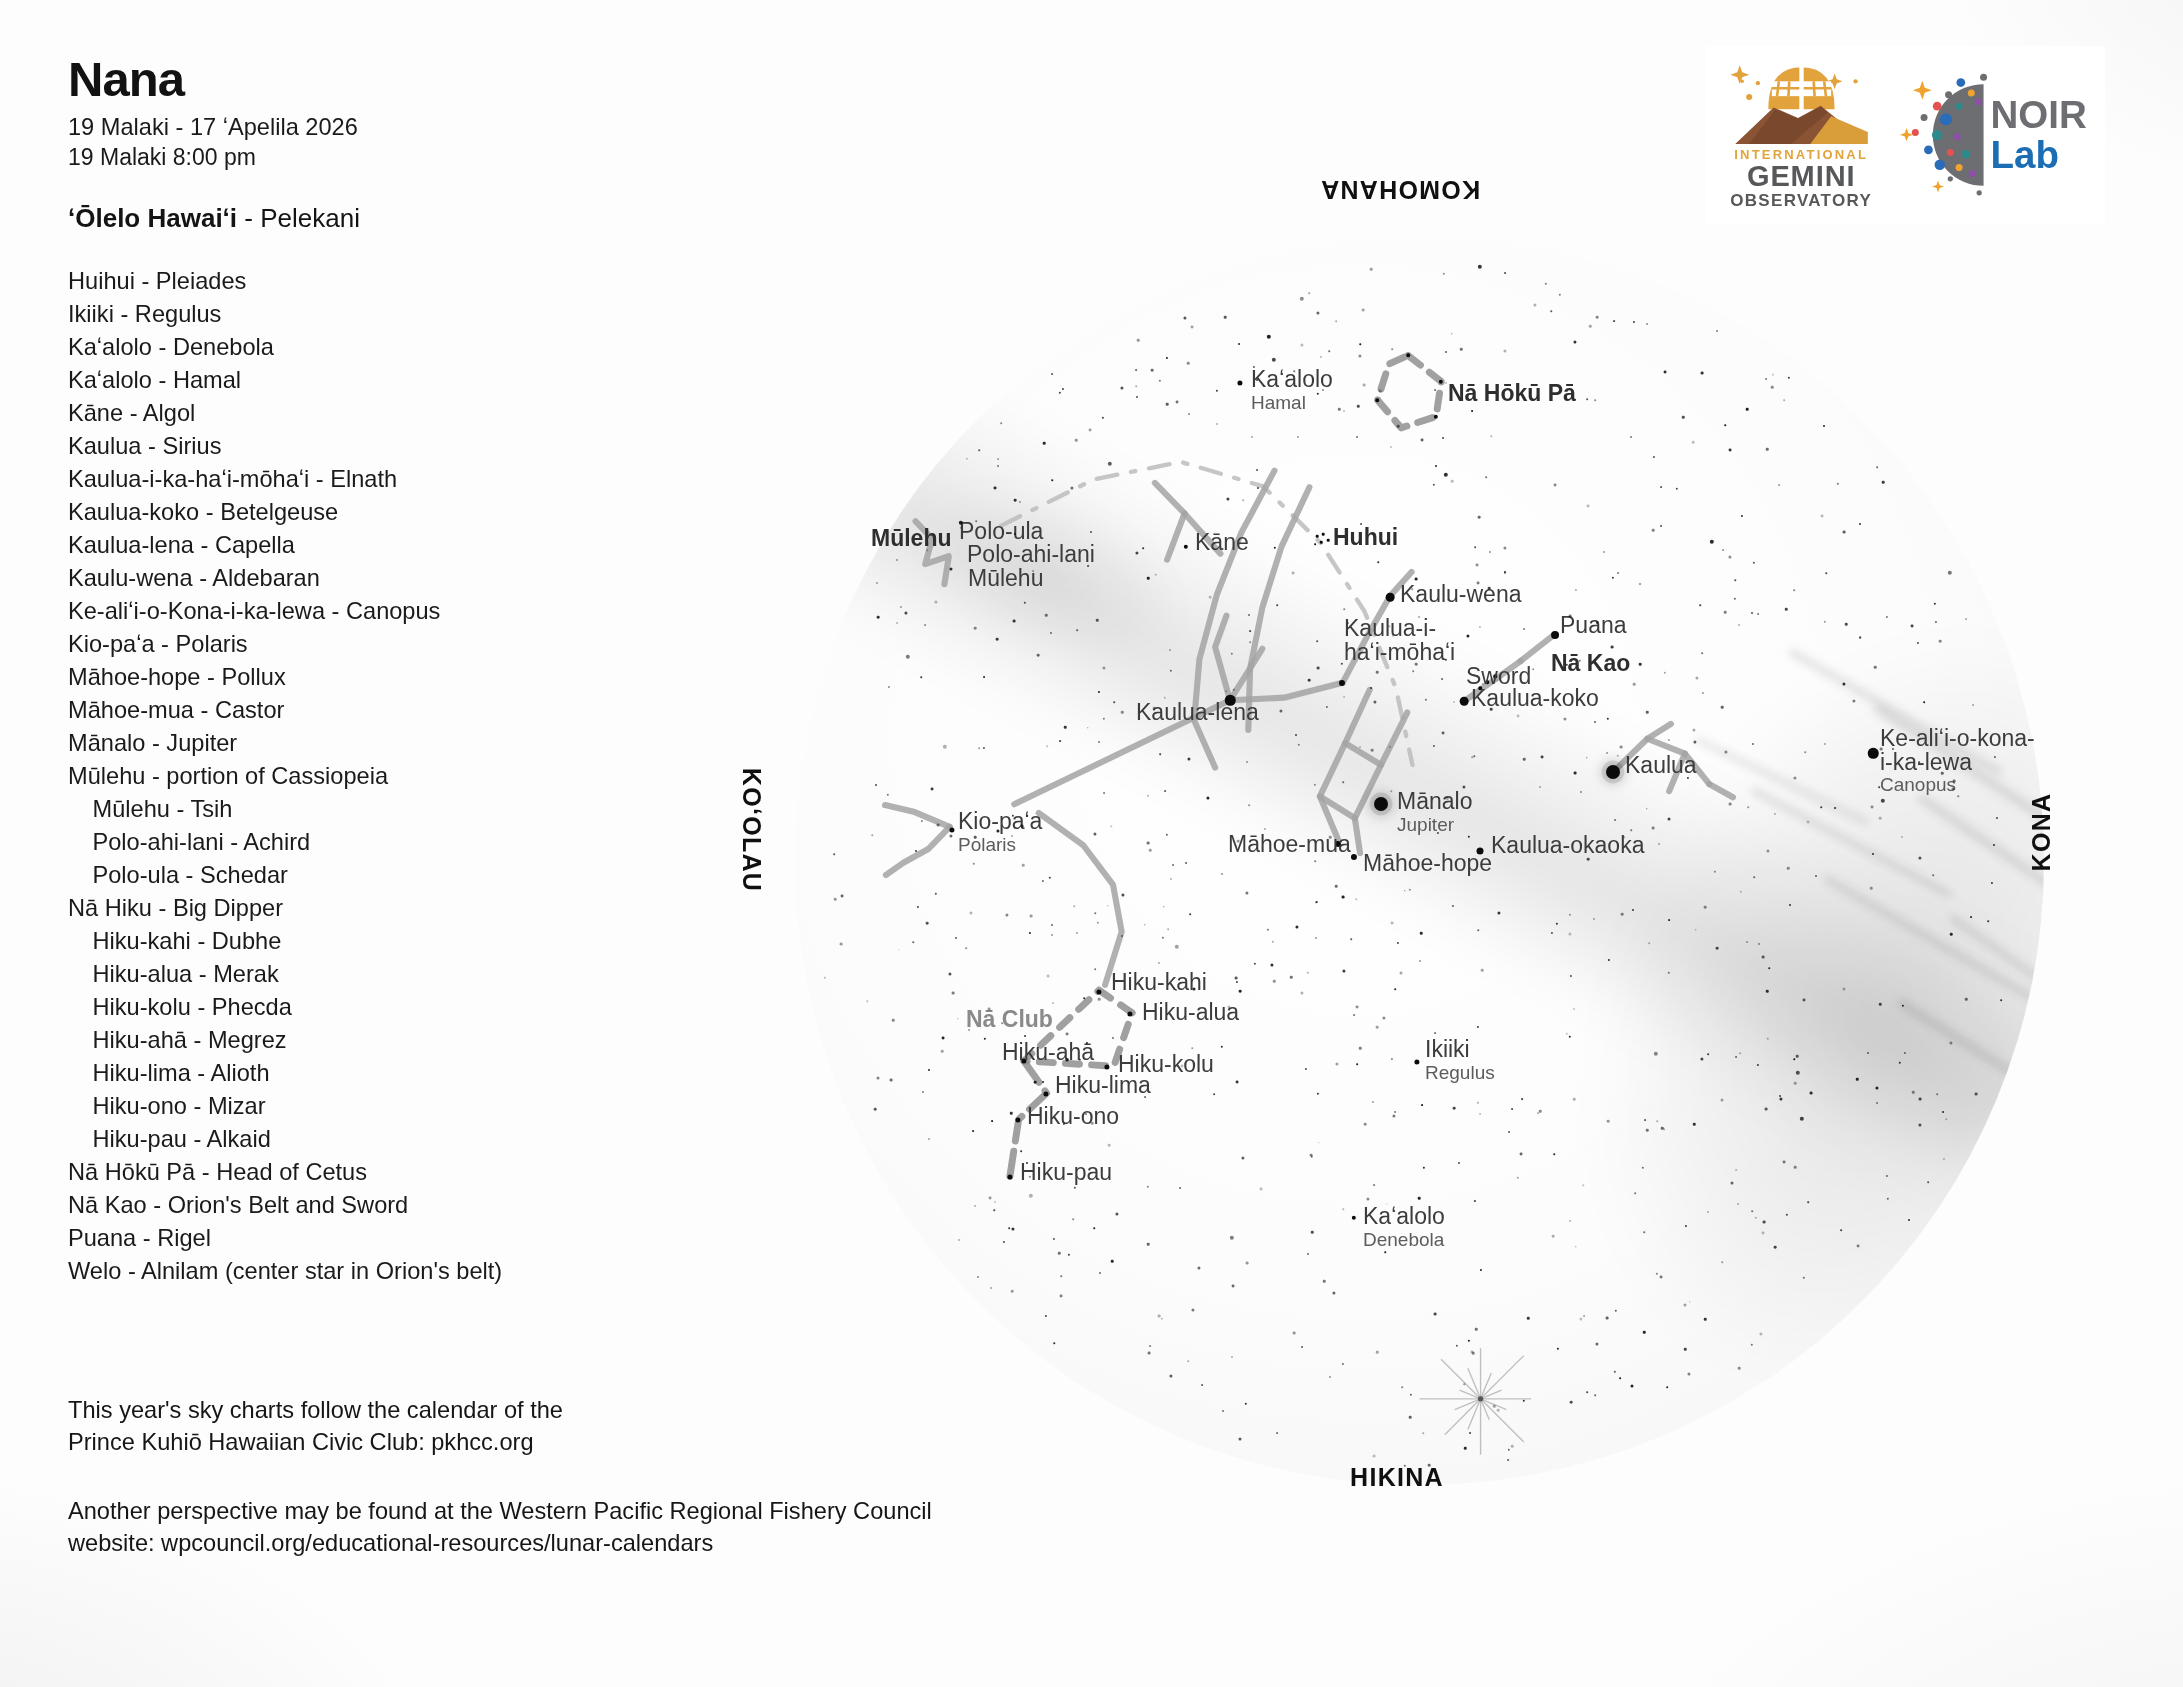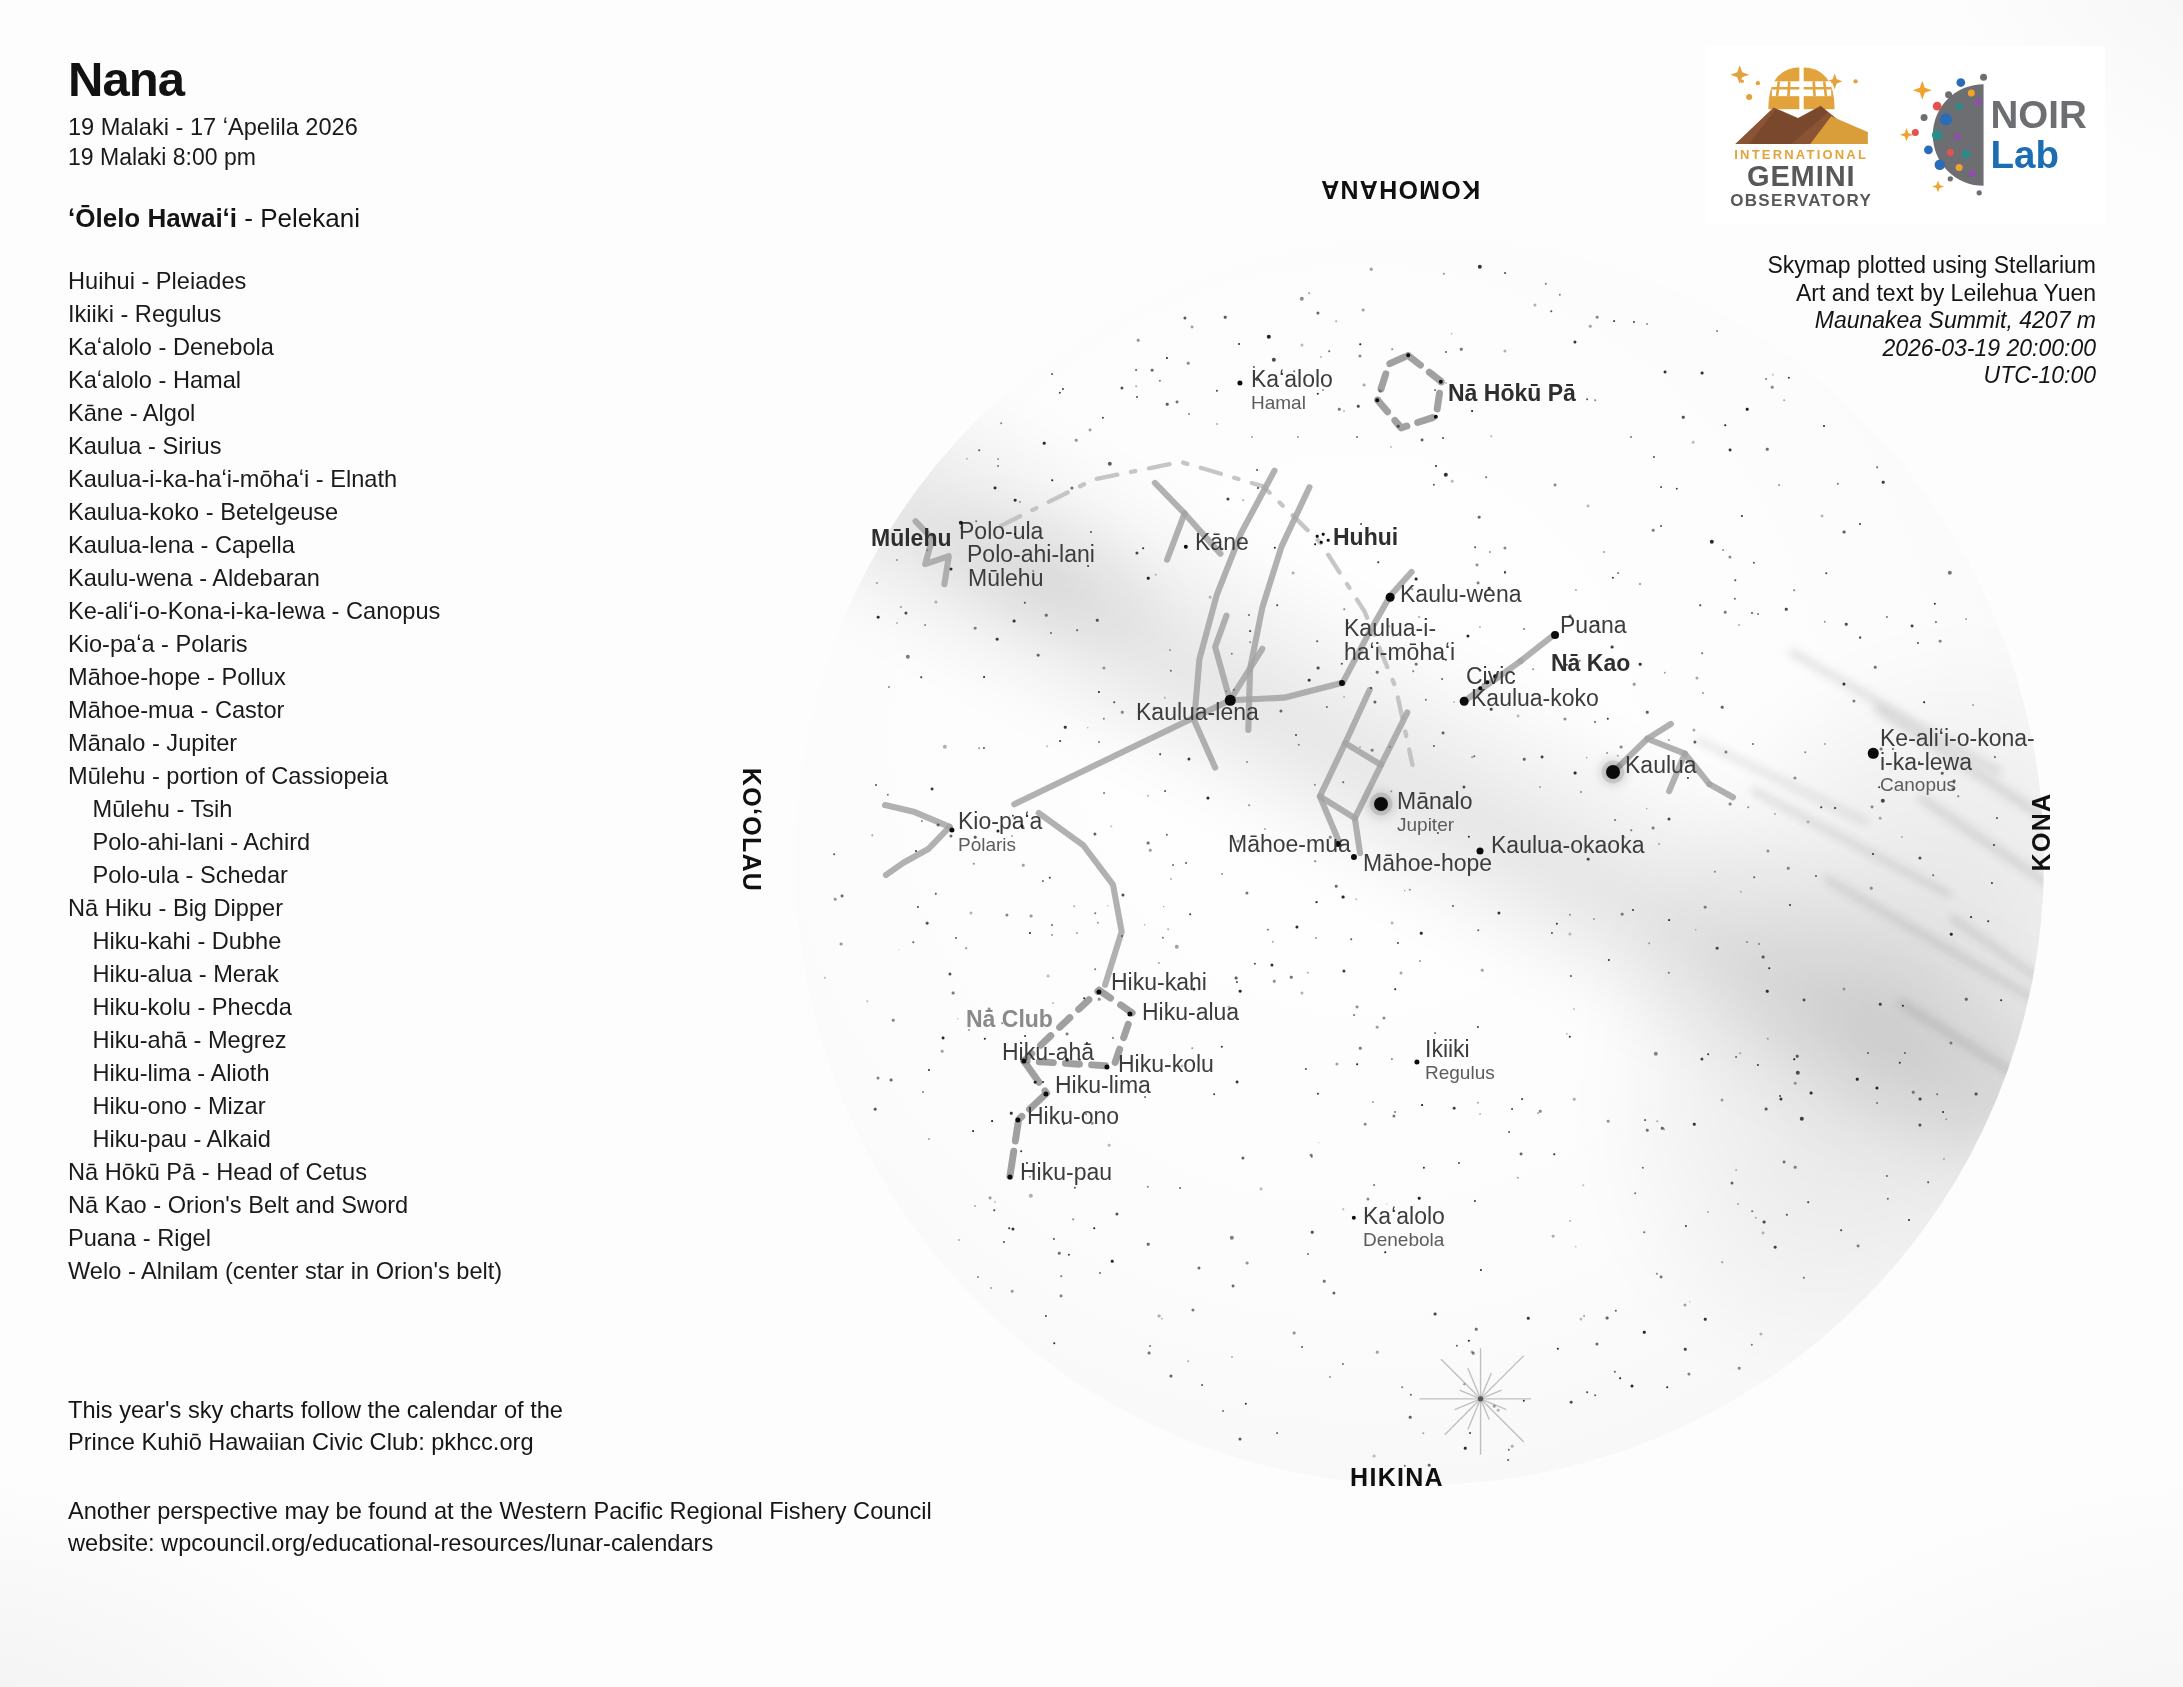--- a/index.html
+++ b/index.html
@@ -199,21 +199,21 @@
       <div class="sky-label" style="left: 1400px; top: 583px;">
         <span class="main">Kaulu-wena</span>
       </div>
       <div class="sky-label" style="left: 1560px; top: 614px;">
         <span class="main">Puana</span>
       </div>
       <div class="sky-label bold" style="left: 1551px; top: 652px;">
         <span class="main">Nā Kao</span>
       </div>
       <div class="sky-label" style="left: 1466px; top: 665px;">
-        <span class="main">Civic</span>
+        <span class="main">Sword</span>
       </div>
       <div class="sky-label" style="left: 1344px; top: 617px;">
         <span class="main">Kaulua-i-</span>
         <span class="line2">haʻi-mōhaʻi</span>
       </div>
       <div class="sky-label" style="left: 1136px; top: 701px;">
         <span class="main">Kaulua-lena</span>
       </div>
       <div class="sky-label" style="left: 1471px; top: 687px;">
         <span class="main">Kaulua-koko</span>
@@ -1086,27 +1086,20 @@
     <div>This year's sky charts follow the calendar of the</div>
     <div>Prince Kuhiō Hawaiian Civic Club: pkhcc.org</div>
   </div>
   <div class="abs" id="fishery-note">
     <div>Another perspective may be found at the Western Pacific Regional Fishery Council</div>
     <div>website:  wpcouncil.org/educational-resources/lunar-calendars</div>
   </div>
   <div class="abs" id="proverb">
   </div>
 
-  <div class="abs" id="credits">
-      <div>Skymap plotted using Stellarium</div>
-      <div>Art and text by Leilehua Yuen</div>
-      <div class="it">Maunakea Summit, 4207 m</div>
-      <div class="it">2026-03-19 20:00:00</div>
-      <div class="it">UTC-10:00</div>
-    </div>
 
   <div class="abs" id="logo-box">
     <div id="gemini-logo">
       <svg id="gemini-art" width="157" height="91" viewBox="0 0 180 104">
         <g fill="#E2A33C">
           <path d="M88 4 l3.2 8.8 L100 16 l-8.8 3.2 L88 28 l-3.2-8.8 L76 16 l8.8-3.2 Z" transform="translate(-60,8) scale(0.9)"></path>
           <path d="M88 4 l3.2 8.8 L100 16 l-8.8 3.2 L88 28 l-3.2-8.8 L76 16 l8.8-3.2 Z" transform="translate(62,18) scale(0.75)"></path>
           <circle cx="30" cy="48" r="3.5"></circle>
             <circle cx="40" cy="32" r="2.5"></circle>
             <circle cx="22" cy="30" r="2"></circle>

